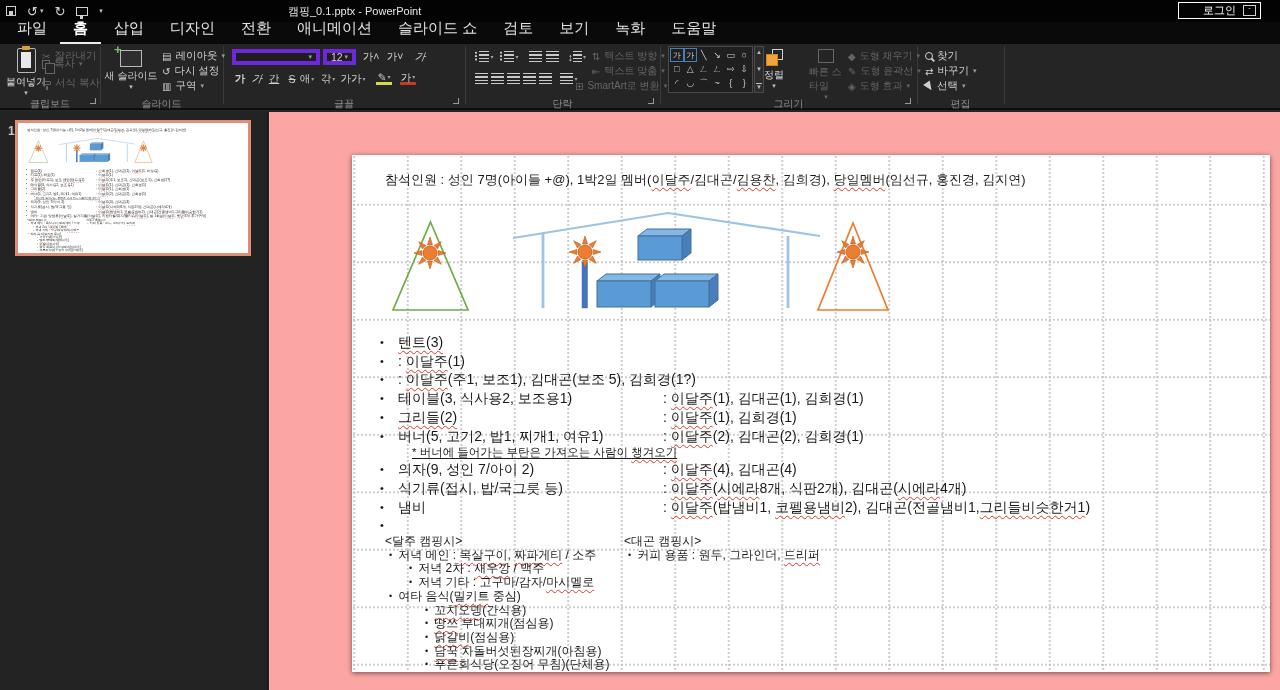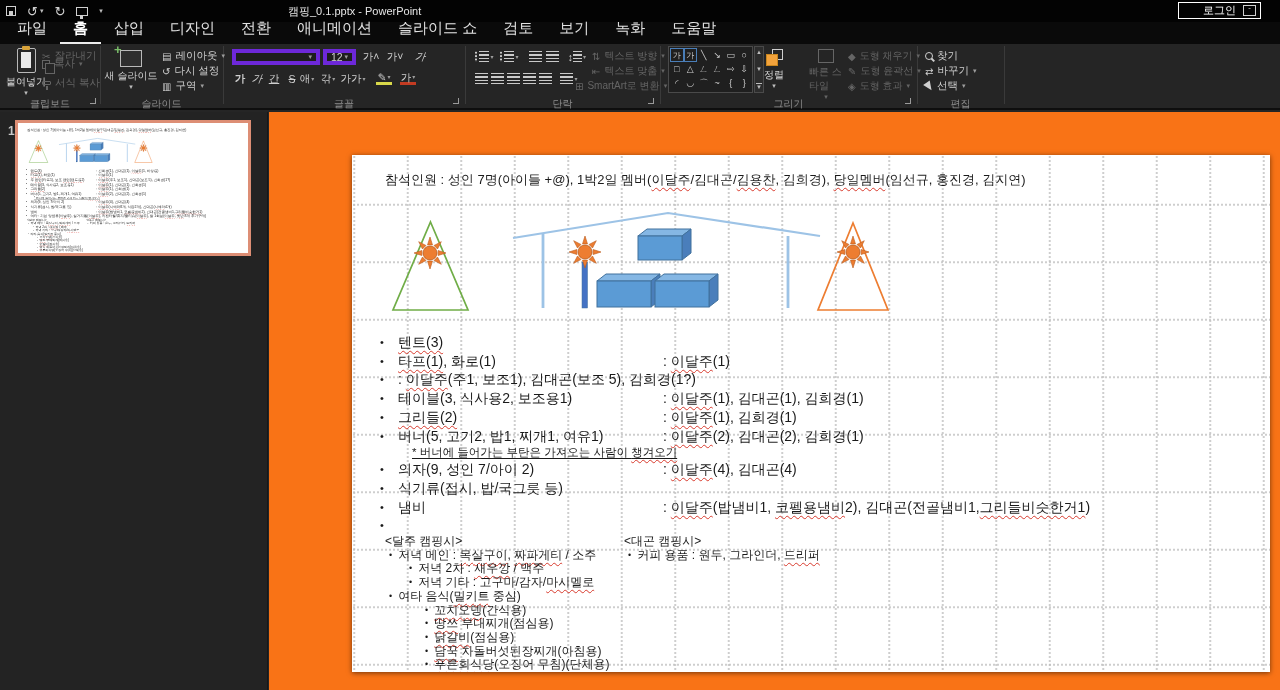--- a/index.html
+++ b/index.html
@@ -73,21 +73,21 @@
   .grp-label{position:absolute;top:53px;font-size:10px;color:#8f8f8f;text-align:center;white-space:nowrap}
   .launcher{position:absolute;top:54px;width:6px;height:6px;border-right:1.2px solid #9a9a9a;border-bottom:1.2px solid #9a9a9a}
 
   
   .main{position:absolute;left:0;top:112px;width:1280px;height:578px}
   .thumb-panel{position:absolute;left:0;top:0;width:268px;height:578px;background:#232323;border-right:1px solid #171717}
   .slide-num{position:absolute;left:8px;top:12px;font-size:12px;font-weight:bold;color:#c8c8c8}
   .thumb-frame{position:absolute;left:15px;top:8px;border:3px solid #dd8e75;background:#fff;padding:1px}
   .thumb-clip{width:228px;height:128px;overflow:hidden;background:#fff}
   .thumb-clip .slide-surface{transform:scale(0.2484);transform-origin:0 0}
-  .canvas{position:absolute;left:269px;top:0;width:1011px;height:578px;background:#f97316}
+  .canvas{position:absolute;left:269px;top:0;width:1011px;height:578px;background:#fca5a5}
   .slide-main{position:absolute;left:83px;top:43px;width:918px;height:517px;background:#fff;box-shadow:0 1px 5px rgba(0,0,0,.55)}
 
   
   .slide-surface{position:relative;width:918px;height:517px;background:#fff;color:#1a1a1a;overflow:hidden}
   .slide-surface.grid{background-image:
       radial-gradient(circle,#bdbdbd .6px,transparent 1px),
       radial-gradient(circle,#bdbdbd .6px,transparent 1px);
     background-size:4px 57.5px,53.5px 4px;background-position:0 21px,29px 0}
   .shapes{position:absolute;left:0;top:0;pointer-events:none}
   .s-header{position:absolute;left:33px;top:16px;font-size:13px;white-space:nowrap}
@@ -609,21 +609,20 @@
               </g>
             </svg>
             <div class="s-header">참석인원 : 성인 7명(아이들 +@), 1박2일 멤버(<span class="wavy">이달주</span>/김대곤/<span class="wavy">김용찬</span>, 김희경), <span class="wavy">당일멤버</span>(임선규, 홍진경, 김지연)</div>
             <div class="equip">
               <div class="erow">
                 <span class="ebullet">•</span>
                 <span class="eitem"><span class="wavy">텐트(3)</span></span>
               </div>
               <div class="erow">
                 <span class="ebullet">•</span>
-                <span class="eitem"><span class="wavy">타프(1)</span>, 화로(1)</span>
                 <span class="eowner">: <span class="wavy">이달주</span>(1)</span>
               </div>
               <div class="erow">
                 <span class="ebullet">•</span>
                 <span class="eowner">: <span class="wavy">이달주</span>(주1, 보조1), 김대곤(보조 5), 김희경(1?)</span>
               </div>
               <div class="erow">
                 <span class="ebullet">•</span>
                 <span class="eitem">테이블(3, 식사용2, 보조용1)</span>
                 <span class="eowner">: <span class="wavy">이달주</span>(1), 김대곤(1), 김희경(1)</span>
@@ -640,20 +639,21 @@
               </div>
               <div class="enote"><span class="enote-text">* 버너에 들어가는 부탄은 가져오는 사람이 <span class="wavy">챙겨오기</span></span></div>
               <div class="erow">
                 <span class="ebullet">•</span>
                 <span class="eitem">의자(9, 성인 7/아이 2)</span>
                 <span class="eowner">: <span class="wavy">이달주</span>(4), 김대곤(4)</span>
               </div>
               <div class="erow">
                 <span class="ebullet">•</span>
                 <span class="eitem">식기류(접시, 밥/국그릇 등)</span>
+                <span class="eowner">: <span class="wavy">이달주</span>(<span class="wavy">시에라</span>8개, 식판2개), 김대곤(<span class="wavy">시에라</span>4개)</span>
               </div>
               <div class="erow">
                 <span class="ebullet">•</span>
                 <span class="eitem">냄비</span>
                 <span class="eowner">: <span class="wavy">이달주</span>(밥냄비1, <span class="wavy">코펠용냄비</span>2), 김대곤(전골냄비1,<span class="wavy">그리들비슷한거1</span>)</span>
               </div>
               <div class="erow">
                 <span class="ebullet">•</span>
               </div>
             </div>

